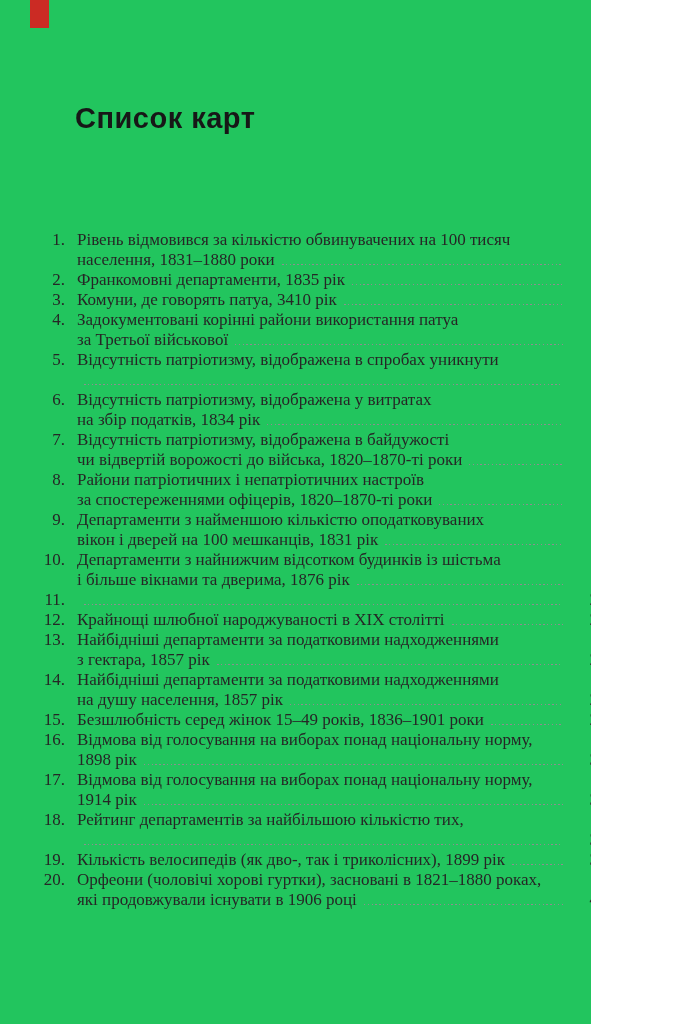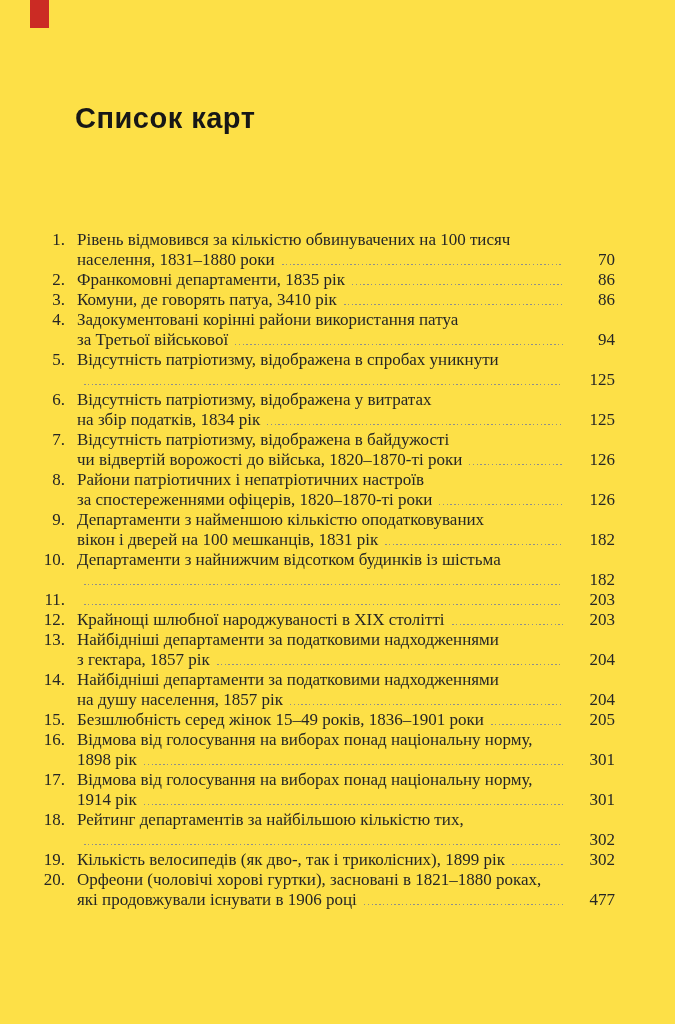--- a/index.html
+++ b/index.html
@@ -2,23 +2,23 @@
 <html><head>
 <meta charset="utf-8">
 <style>
   html, body {
     margin: 0;
     padding: 0;
     background: #ffffff;
   }
   .page {
     position: relative;
-    width: 675px;
+    width: 591px;
     height: 1024px;
-    background: #fde047;
+    background: #22c55e;
     overflow: hidden;
     font-family: "Liberation Serif", "DejaVu Serif", serif;
     color: #262626;
   }
   .chapter-tab {
     position: absolute;
     left: 30px;
     top: 0;
     width: 19px;
     height: 28px;
@@ -196,20 +196,21 @@
           </div>
         </div>
       </li>
       <li class="entry">
         <span class="num">10.</span>
         <div class="entry-body">
           <div class="line">
             <span class="txt">Департаменти з найнижчим відсотком будинків із шістьма</span>
           </div>
           <div class="line">
+            <span class="txt">і більше вікнами та дверима, 1876 рік</span>
             <span class="leader"></span>
             <span class="pg">182</span>
           </div>
         </div>
       </li>
       <li class="entry">
         <span class="num">11.</span>
         <div class="entry-body">
           <div class="line">
             <span class="leader"></span>

